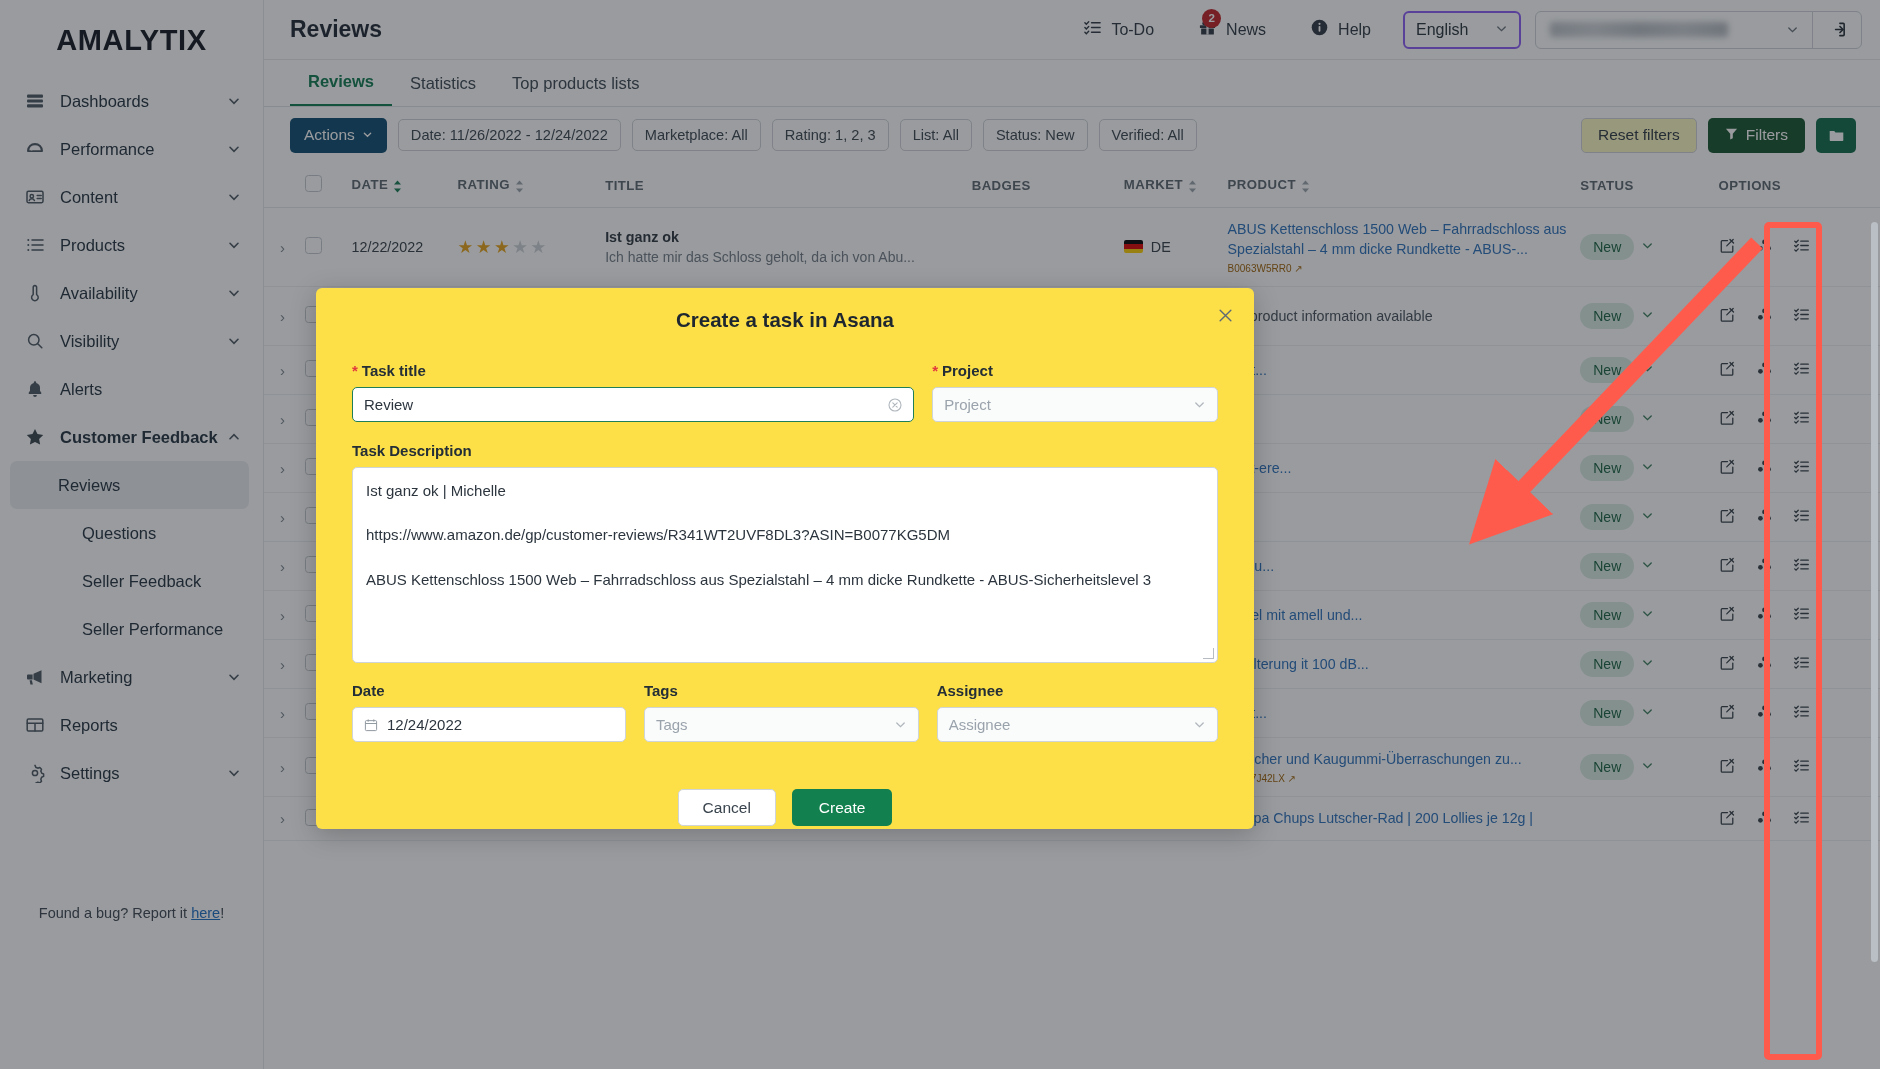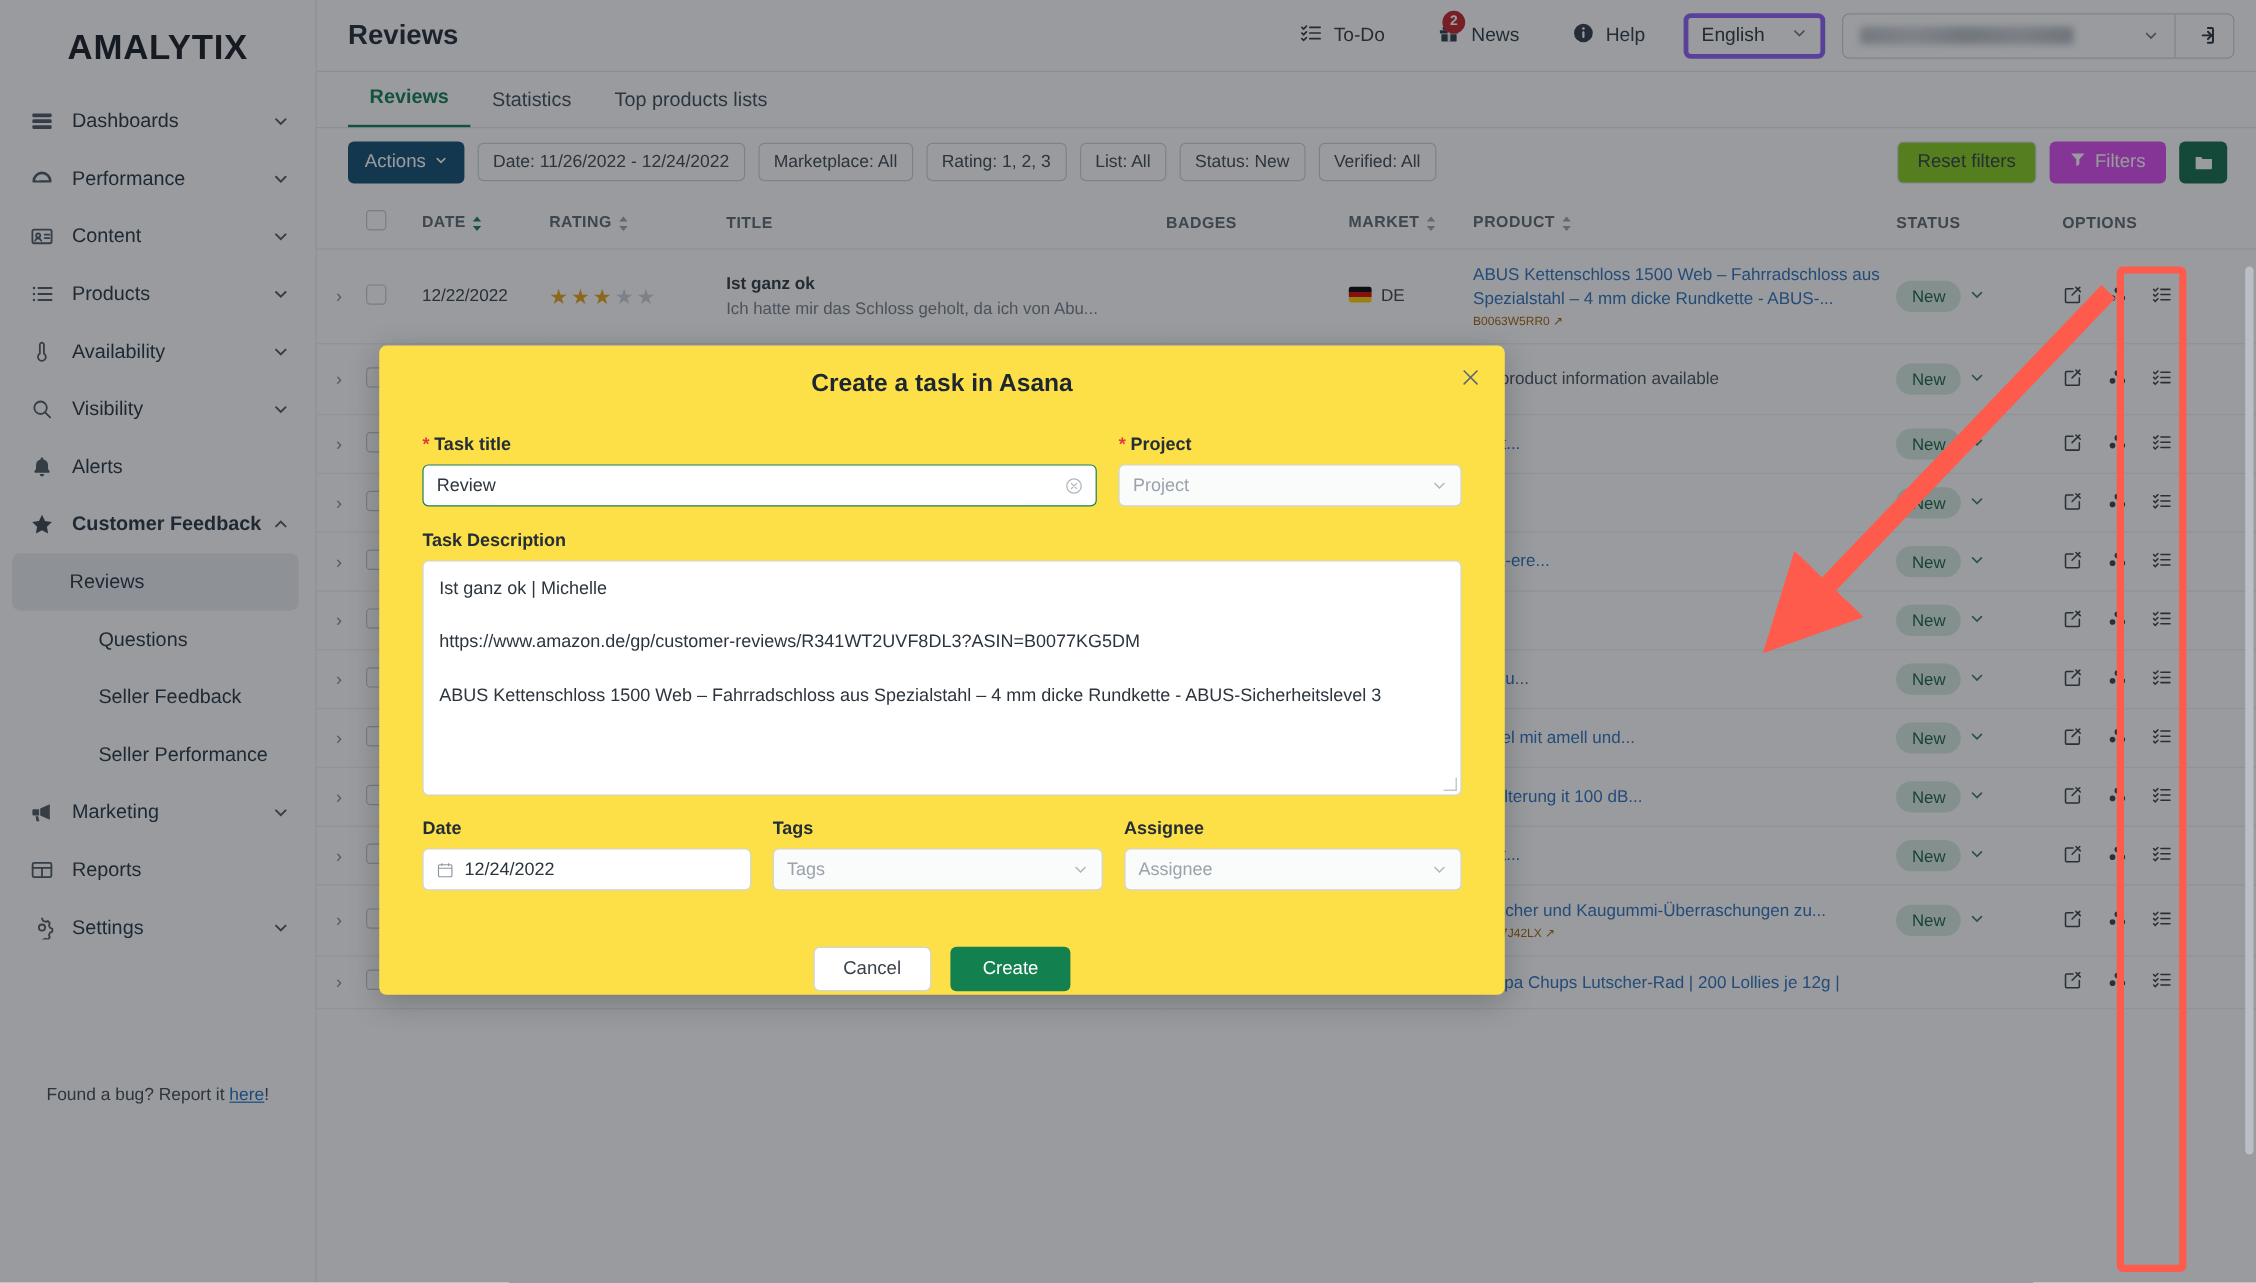--- a/index.html
+++ b/index.html
@@ -71,21 +71,21 @@
     cursor: pointer; position: relative;
   }
   .badge-dot {
     position: absolute; top: -1px; left: 26px;
     background: #bf2026; color: #fff; font-size: 11.5px; font-weight: 700;
     width: 19px; height: 19px; border-radius: 50%;
     display: flex; align-items: center; justify-content: center;
   }
   .lang-select {
     display: flex; align-items: center; justify-content: space-between;
-    width: 118px; height: 38px; border: 4px solid #8b5cf6; border-radius: 6px;
+    width: 118px; height: 38px; border: 2px solid #8b5cf6; border-radius: 6px;
     font-size: 16px; padding: 0 11px; margin-left: 10px; cursor: pointer; color: #253039;
   }
   .acct-wrap {
     display: flex; align-items: center; height: 38px;
     border: 1px solid #cfd4d9; border-radius: 6px; margin-left: 14px; overflow: hidden;
   }
   .acct-email {
     width: 236px; height: 36px; display: flex; align-items: center; padding-left: 14px;
   }
   .blurbar {
@@ -120,24 +120,24 @@
   }
   .chip {
     border: 1px solid #cfd4d9; border-radius: 5px; height: 32px;
     display: flex; align-items: center; padding: 0 12px;
     font-size: 14.6px; color: #3a444e; margin-left: 11px; cursor: pointer; white-space: nowrap;
   }
   .fb-right { margin-left: auto; display: flex; align-items: center; gap: 11px; }
   .btn-outline {
     border: 1px solid #cfd4d9; border-radius: 5px; height: 35px;
     display: flex; align-items: center; padding: 0 16px; font-size: 15.5px;
-    color: #2d3740; cursor: pointer; background: #84cc16;
+    color: #2d3740; cursor: pointer; background: #fef9c3;
   }
   .btn-green {
-    background: #d946ef; color: #fff; border-radius: 5px; height: 35px;
+    background: #14532d; color: #fff; border-radius: 5px; height: 35px;
     display: flex; align-items: center; gap: 8px; padding: 0 17px;
     font-size: 15.5px; cursor: pointer;
   }
   .btn-green-sq {
     background: #0e6b47; color: #fff; border-radius: 5px;
     width: 40px; height: 35px; display: flex; align-items: center; justify-content: center;
     cursor: pointer;
   }
 
   

